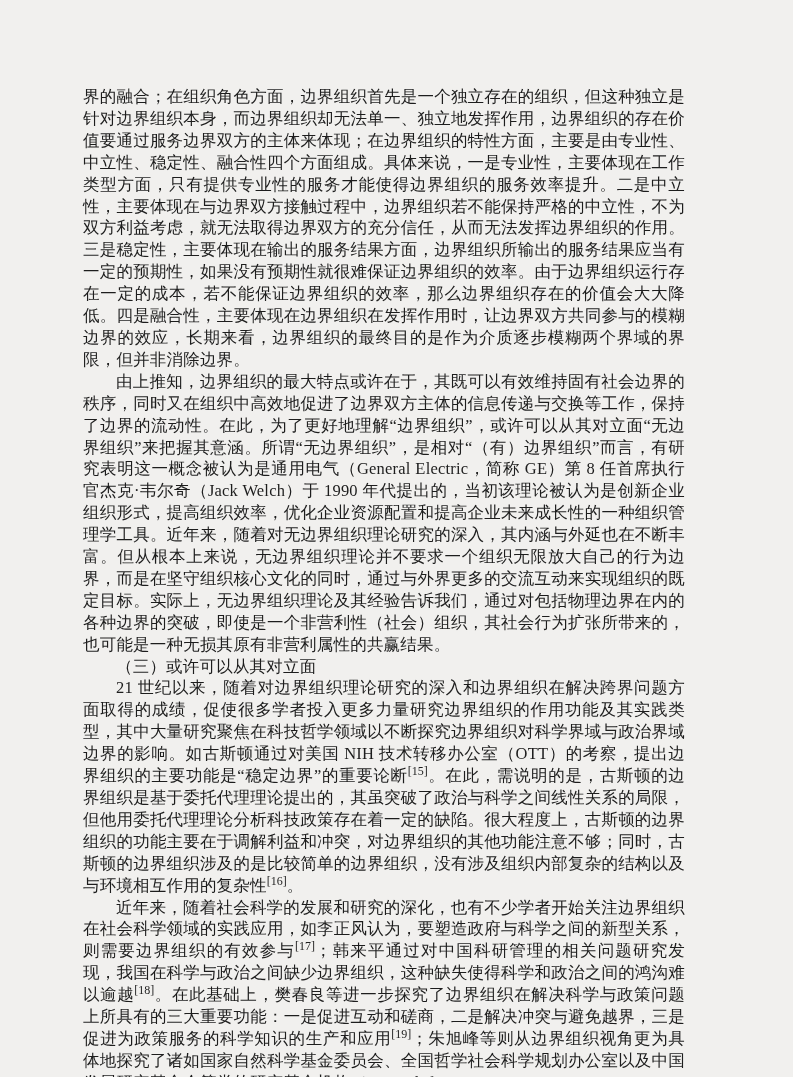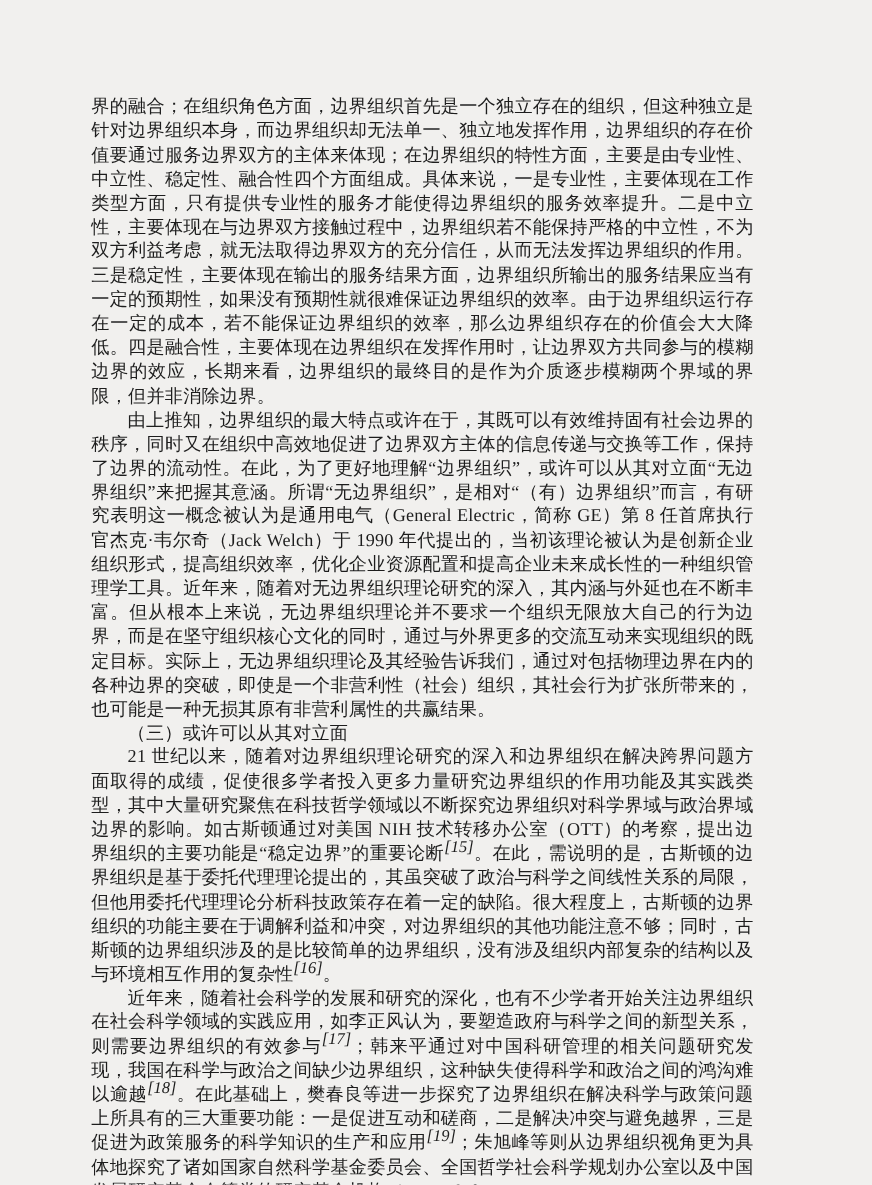--- a/index.html
+++ b/index.html
@@ -29,25 +29,24 @@
     letter-spacing: 0.2px;
   }
   .text-column p {
     margin: 0;
     padding: 0;
   }
   .text-column p.indent {
     text-indent: 2em;
   }
   sup.ref {
-    font-size: 15px;
+    font-size: 12px;
     line-height: 0;
     vertical-align: super;
     letter-spacing: 0;
-    font-style: italic;
   }
   .page-number {
     margin-top: 1px;
     text-align: right;
     font-size: 15.5px;
     line-height: 22px;
     color: #1d1d1d;
     font-family: "Liberation Serif", "DejaVu Serif", serif;
   }
 </style>

